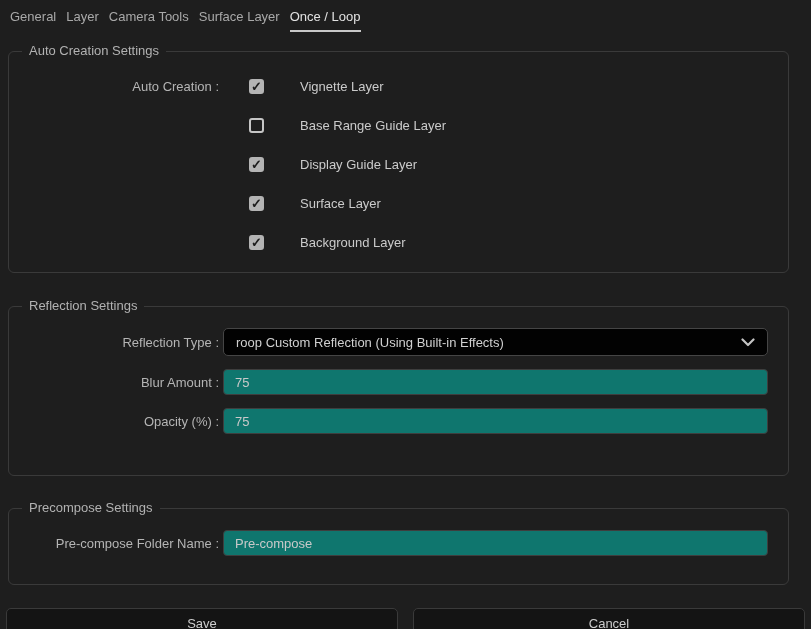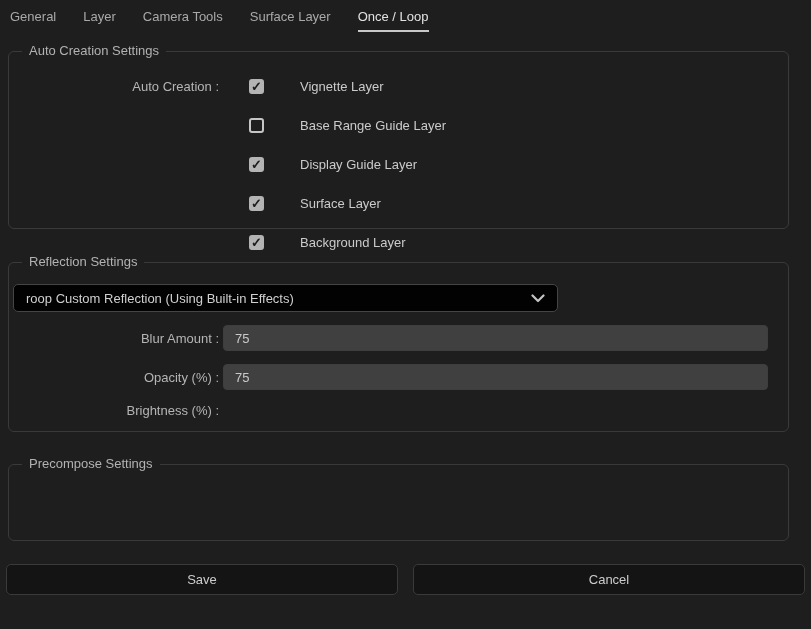--- a/index.html
+++ b/index.html
@@ -5,37 +5,37 @@
   * { margin:0; padding:0; box-sizing:border-box; }
   html,body { width:811px; height:629px; }
   body {
     background:#1e1e1e;
     font-family:"Liberation Sans", sans-serif;
     font-size:13px;
     color:#c9c9c9;
     overflow:hidden;
   }
   
-  .tabbar { display:flex; gap:27px; padding:9px 0 0 10px; height:32px; }
+  .tabbar { display:flex; gap:10px; padding:9px 0 0 10px; height:32px; }
   .tab { color:#a9a9a9; padding-bottom:6px; white-space:nowrap; cursor:default; }
   .tab[data-active="true"] { color:#e2e2e2; border-bottom:2px solid #c8c8c8; }
   
   .group {
     position:relative;
     border:1px solid #3a3a3a;
     border-radius:6px;
     margin-left:8px;
     margin-right:22px;
   }
   .group-title {
     position:absolute; top:-9px; left:13px;
     background:#1e1e1e; padding:0 7px;
     color:#b2b2b2; white-space:nowrap;
   }
-  .group-auto   { margin-top:19px; height:178px; padding-top:27px; }
+  .group-auto   { margin-top:19px; height:222px; padding-top:27px; }
   .group-refl   { margin-top:33px; height:170px; padding-top:21px; }
   .group-pre    { margin-top:32px; height:77px;  padding-top:21px; }
   
   .cb-row   { display:flex; align-items:center; margin-bottom:24px;gap:26px; }
   .form-row { display:flex; align-items:center; margin-bottom:13px; }
   .spacer-label {
     width:210px; flex:none; text-align:right;
     color:#b5b5b5; white-space:nowrap;
   }
   
@@ -48,21 +48,21 @@
   .checkbox[data-checked="true"]::after {
     content:"\2713";
     position:absolute; left:0; top:0; right:0; bottom:0;
     display:flex; align-items:center; justify-content:center;
     color:#1c1c1c; font-size:13px; font-weight:bold;
   }
   .cb-label { margin-left:10px; color:#cbcbcb; white-space:nowrap; }
   
   .field {
     width:545px; height:26px; margin-left:4px;
-    background:#404040; border:1px solid #3e3e3e; border-radius:4px;
+    background:#0f766e; border:1px solid #3e3e3e; border-radius:4px;
     color:#c9c9c9; padding:0 11px;
     font-family:inherit; font-size:inherit;
     outline:none;
   }
   .dropdown {
     width:545px; height:28px; margin-left:4px;
     background:#020202; border:1px solid #454545; border-radius:5px;
     display:flex; align-items:center; justify-content:space-between;
     padding:0 12px; cursor:default;
   }
@@ -115,44 +115,48 @@
     <span class="spacer-label"></span>
     <span class="checkbox" data-checked="true"></span>
     <span class="cb-label">Background Layer</span>
   </div>
 </div>
 
 <div class="group group-refl">
   <span class="group-title">Reflection Settings</span>
 
   <div class="form-row">
+    <span class="spacer-label">Reflection Type :</span>
     <div class="dropdown">
       <span class="dropdown-value">roop Custom Reflection (Using Built-in Effects)</span>
       <svg class="chevron" width="14" height="9" viewBox="0 0 14 9">
         <path d="M1.5 1.5 L7 7 L12.5 1.5" fill="none" stroke="#c4c4c4" stroke-width="2.2" stroke-linecap="round" stroke-linejoin="round"></path>
       </svg>
     </div>
   </div>
 
   <div class="form-row">
     <span class="spacer-label">Blur Amount :</span>
     <input class="field" type="text" value="75" style="">
   </div>
 
   <div class="form-row">
     <span class="spacer-label">Opacity (%) :</span>
     <input class="field" type="text" value="75" style="">
   </div>
 
   <div class="form-row">
-    <span class="spacer-label">Brightness (%) :</span>
   </div>
 </div>
 
 <div class="group group-pre">
   <span class="group-title">Precompose Settings</span>
 
+  <div class="form-row">
+    <span class="spacer-label">Pre-compose Folder Name :</span>
+    <input class="field" type="text" value="Pre-compose" style="">
+  </div>
 </div>
 
 <div class="button-row">
   <button class="btn">Save</button>
   <button class="btn">Cancel</button>
 </div>
 
 </body></html>

